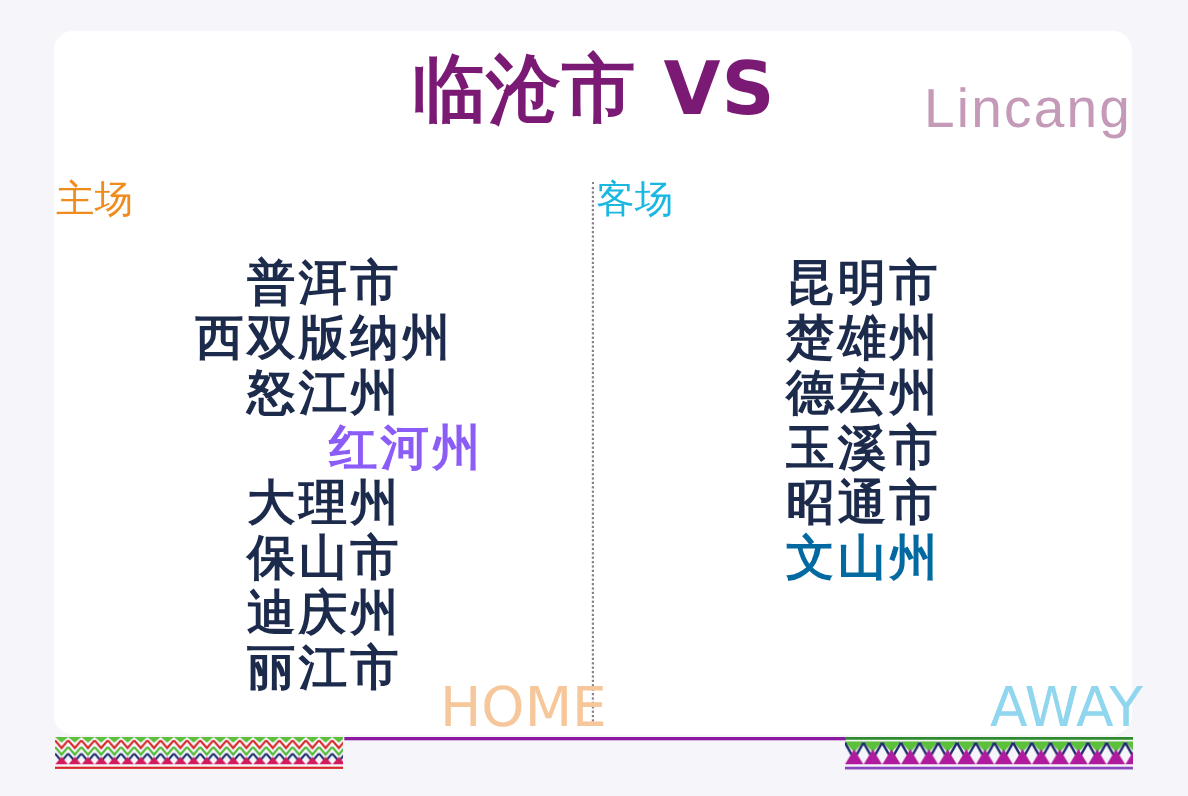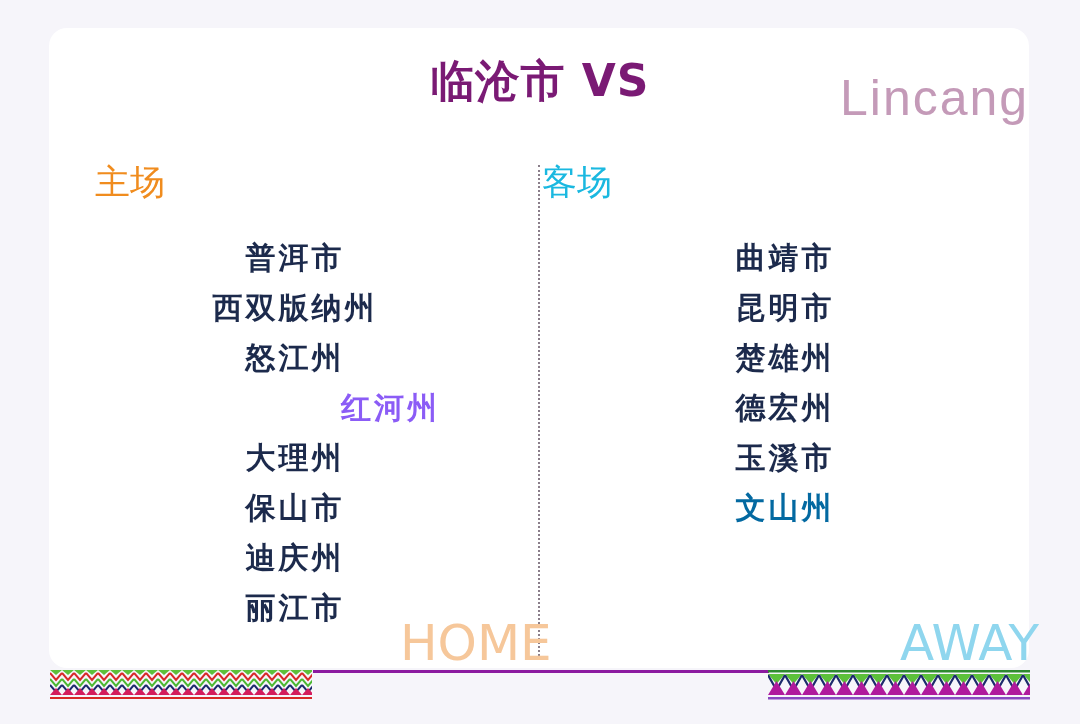--- a/index.html
+++ b/index.html
@@ -11,47 +11,47 @@
     }
     .card {
       position: absolute; left: 49px; top: 28px;
       width: 980px; height: 640px;
       background: #ffffff;
       border-radius: 18px;
     }
     .title {
       position: absolute; left: 0; top: 46px; width: 1080px;
       text-align: center;
-      font-size: 44px; font-weight: bold; letter-spacing: 1px;
+      font-size: 67px; font-weight: bold; letter-spacing: 1px;
       line-height: 70px;
       margin: 0;
     }
     .subtitle-en {
       position: absolute; left: 840px; top: 68px;
       font-size: 50px; line-height: 60px; letter-spacing: 2px;
       font-family: Liberation Sans, sans-serif; font-weight: normal;
       white-space: nowrap;
     }
     .section-label {
       position: absolute; top: 160px;
       font-size: 35px; line-height: 45px;
     }
-    .label-home { left: 51px; margin-left: 44px; }
+    .label-home { left: 51px; }
     .label-away { left: 542px; }
     .divider {
       position: absolute; left: 538px; top: 165px;
       width: 0; height: 495px;
       border-left: 2px dotted #8a7e8a;
     }
     .list {
       position: absolute; top: 233px; margin: 0; padding: 0;
       list-style: none; text-align: center;
     }
     .list li {
-      font-size: 30px; font-weight: bold; line-height: 50px;
+      font-size: 44px; font-weight: bold; line-height: 50px;
       letter-spacing: 3px; white-space: nowrap;
     }
     .list-home { left: 150px; width: 290px; }
     .list-away { left: 690px; width: 190px; }
     .watermark {
       position: absolute; font-size: 50px; line-height: 56px;
       font-weight: normal; white-space: nowrap;
       font-family: "DejaVu Sans", sans-serif;
     }
     .wm-home { left: 400px; top: 615px; }
@@ -84,25 +84,25 @@
   <li style="color: rgb(28, 42, 76);">西双版纳州</li>
   <li style="color: rgb(28, 42, 76);">怒江州</li>
   <li style="color: #8b5cf6; text-align: right;">红河州</li>
   <li style="color: rgb(28, 42, 76);">大理州</li>
   <li style="color: rgb(28, 42, 76);">保山市</li>
   <li style="color: rgb(28, 42, 76);">迪庆州</li>
   <li style="color: rgb(28, 42, 76);">丽江市</li>
 </ul>
 
 <ul class="list list-away">
-  <li style="color: rgb(28, 42, 76);">曲靖市</li>
   <li style="color: rgb(28, 42, 76);">昆明市</li>
   <li style="color: rgb(28, 42, 76);">楚雄州</li>
   <li style="color: rgb(28, 42, 76);">德宏州</li>
   <li style="color: rgb(28, 42, 76);">玉溪市</li>
+  <li style="color: rgb(28, 42, 76);">昭通市</li>
   <li style="color: #0369a1;">文山州</li>
 </ul>
 
 <div class="watermark wm-home" style="color: rgb(246, 199, 154);">HOME</div>
 <div class="watermark wm-away" style="color: rgb(143, 214, 238);">AWAY</div>
 
 <div class="purple-line" style="background: rgb(140, 26, 160);"></div>
 
 <svg class="zig zig-left" viewBox="0 0 262 32" preserveAspectRatio="none">
   <defs>

